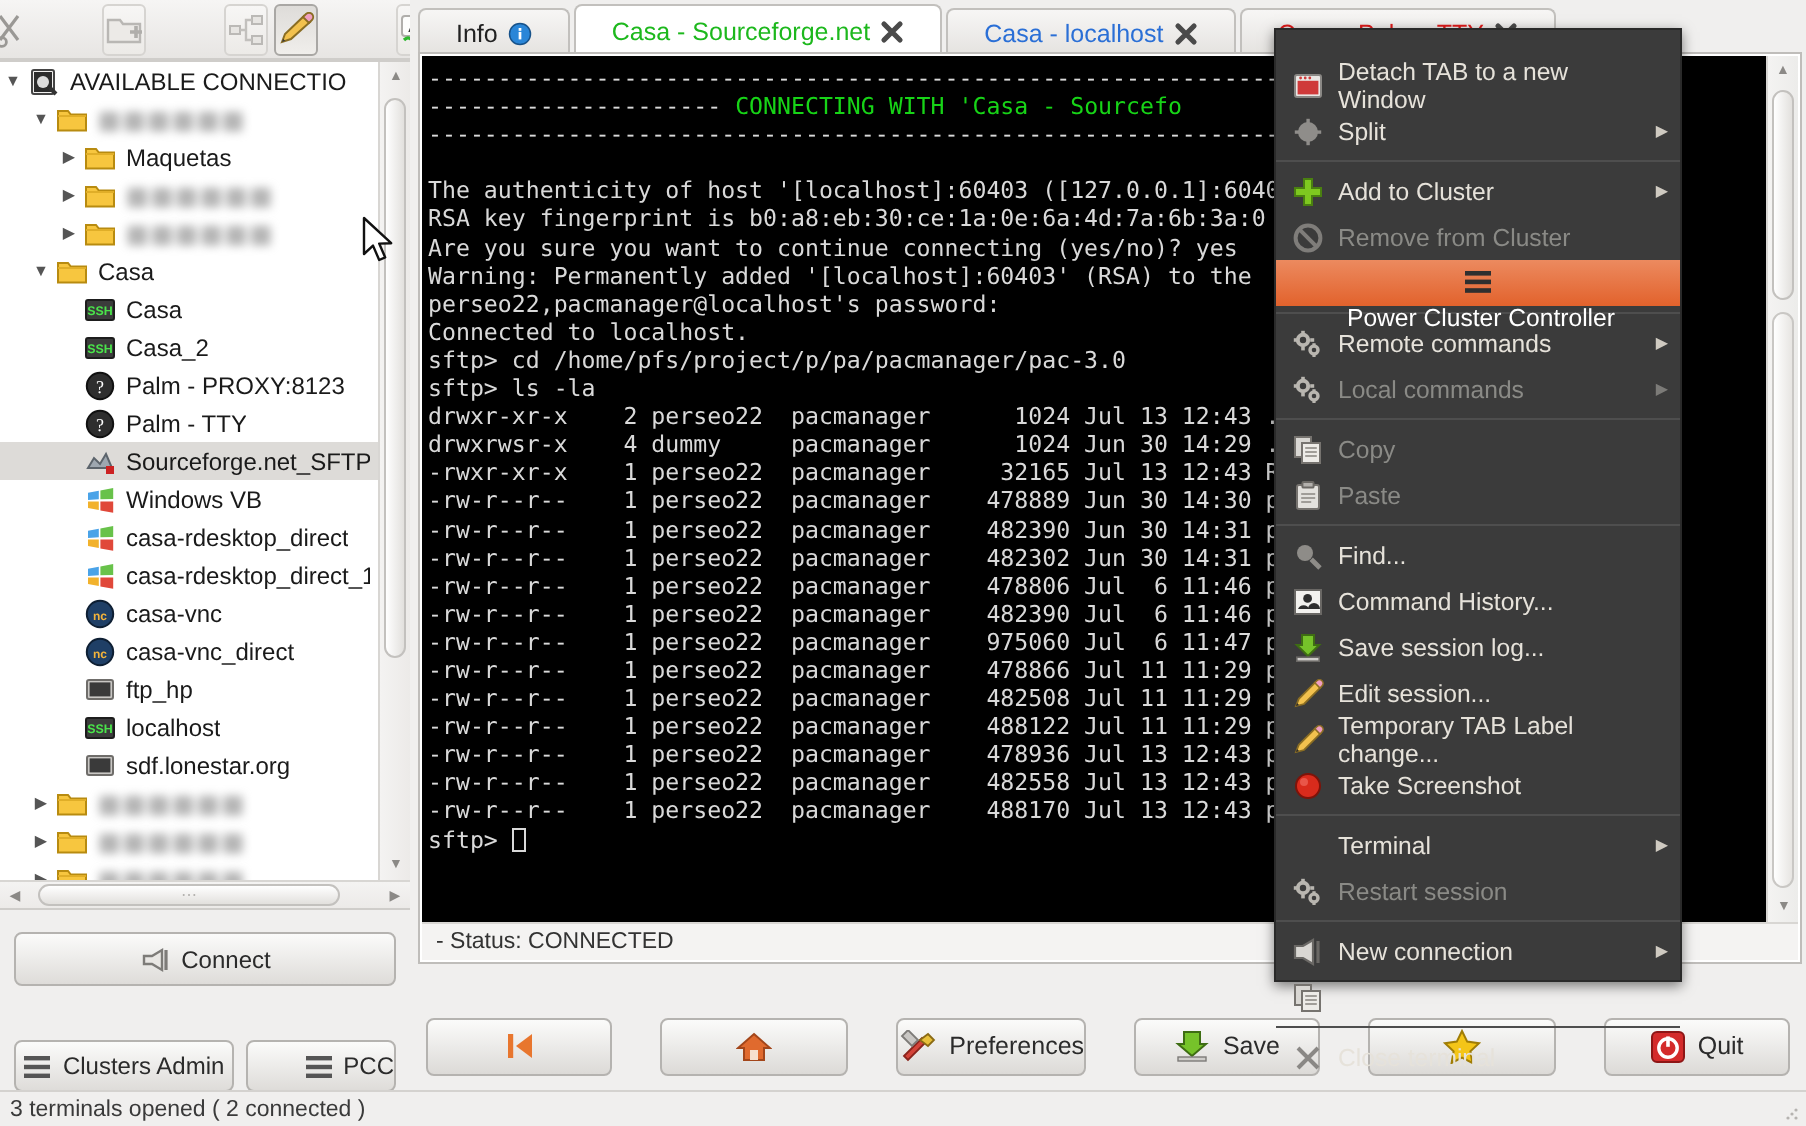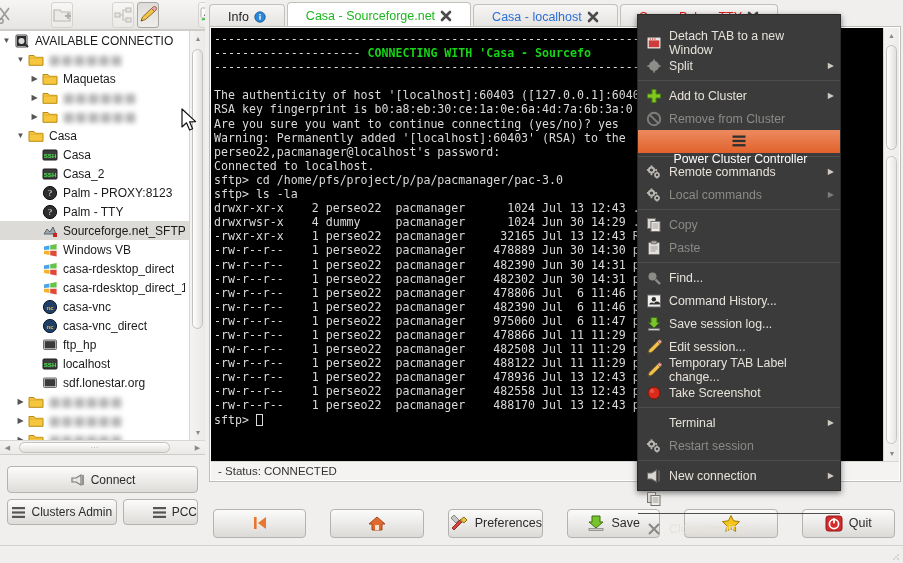--- a/index.html
+++ b/index.html
@@ -80,21 +80,21 @@
     display:flex;align-items:center;justify-content:center; color:#b5b3b0; font-size:8px;
   }
 
   #connect-area{
     position:absolute; left:0; top:459px; width:205px;
   }
   .btn{
     border:1px solid #b5b3b0; border-radius:4px;
     background:linear-gradient(#fbfbfa,#dedcd9);
     display:flex;align-items:center;justify-content:center; gap:5px;
-    font-size:12px; color:#2b2b2b; height:26px;
+    font-size:12px; color:#2b2b2b; height:26px;margin-top:21px;
   }
   #connect-btn{ margin:7px 7px 0 7px; height:27px; }
   #admin-row{ display:flex; gap:6px; margin:6px 7px 0 7px; }
   #clusters-admin-btn{ flex:1 1 auto; }
   #pcc-btn{ flex:0 0 57px;padding-left:28px; }
 
   #statusbar{
     position:absolute; left:0; top:545px; width:903px; height:18px;
     border-top:1px solid #d4d2cf; background:#f0efee;
     font-size:11.5px; color:#3a3a3a; display:flex; align-items:center; padding-left:5px;
@@ -127,21 +127,21 @@
     background:#ffffff; border:1px solid #bfbdba;
     padding:1px;
   }
   #term{
     position:absolute; left:1px; top:1px; right:17px; bottom:20px;
     background:#000; overflow:hidden;
     font-family:"DejaVu Sans Mono","Liberation Mono",monospace;
     font-size:11.6px; line-height:14.1px;
     color:#d9d9d9; padding:4px 0 0 3px; white-space:pre;
   }
-  #term .g{ color:#17d417; font-weight:bold;margin-top:28px; }
+  #term .g{ color:#17d417; font-weight:normal;margin-top:28px; }
   #term .dash{ color:#d9d9d9; }
   #cursor{ display:inline-block; width:7px; height:12px; border:1px solid #d9d9d9; vertical-align:-2px;}
   #term-vsb{
     position:absolute; right:1px; top:1px; width:16px; bottom:20px;
     background:linear-gradient(90deg,#f4f3f2,#ececea);
     border-left:1px solid #d8d6d3;
   }
   #status-line{
     position:absolute; left:1px; right:1px; bottom:1px; height:19px;
     background:#f4f3f2; border-top:1px solid #d8d6d3;
@@ -642,20 +642,21 @@
         <rect x="1" y="1" width="16" height="15" rx="2.5" fill="#d42b2b" stroke="#8e1616" stroke-width="1"></rect>
         <circle cx="9" cy="9" r="4.6" fill="none" stroke="#fff" stroke-width="1.7"></circle>
         <rect x="8.1" y="3.2" width="1.8" height="5.2" fill="#fff"></rect>
       </svg>
       <span>Quit</span>
     </div>
   </div>
 </div>
 
 <div id="statusbar">
+  <span>3 terminals opened ( 2 connected )</span>
   <svg id="grip" viewBox="0 0 10 10">
     <circle cx="8" cy="4" r=".8" fill="#b5b3b0"></circle>
       <circle cx="4" cy="8" r=".8" fill="#b5b3b0"></circle>
     <circle cx="8" cy="8" r=".8" fill="#b5b3b0"></circle>
       <circle cx="6" cy="6" r=".8" fill="#b5b3b0"></circle>
   </svg>
 </div>
 
 <div id="ctxmenu">
     <div class="mi">

